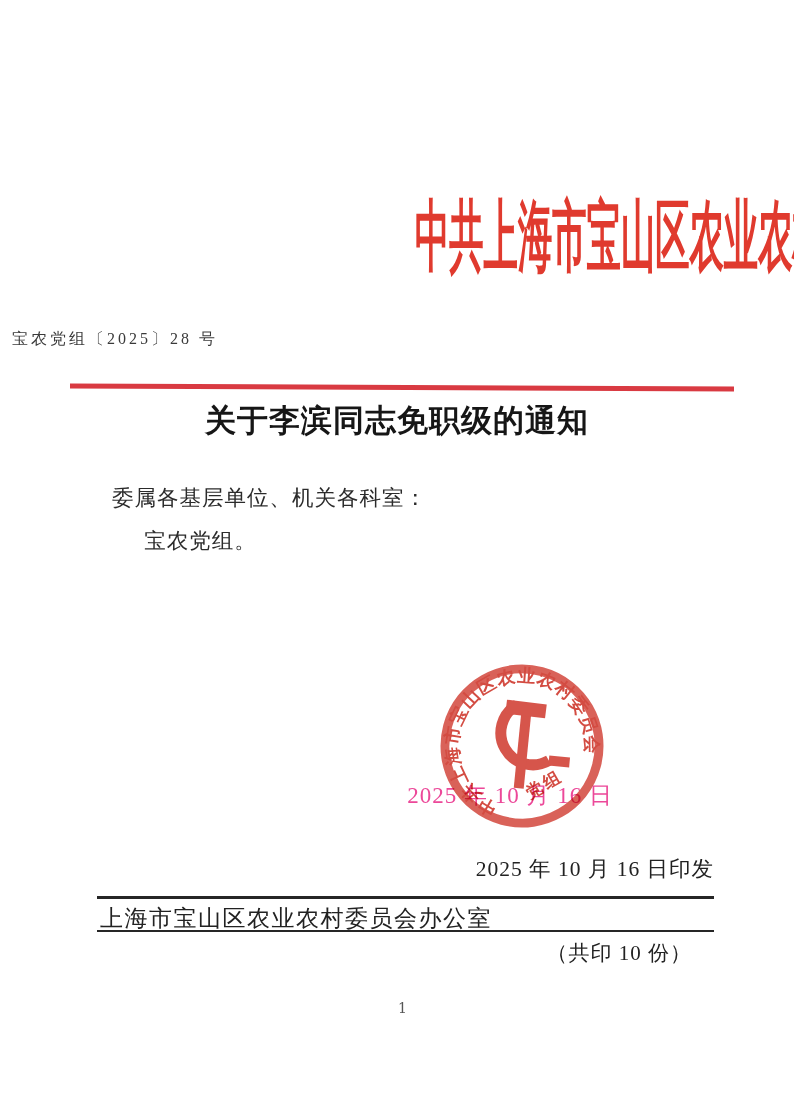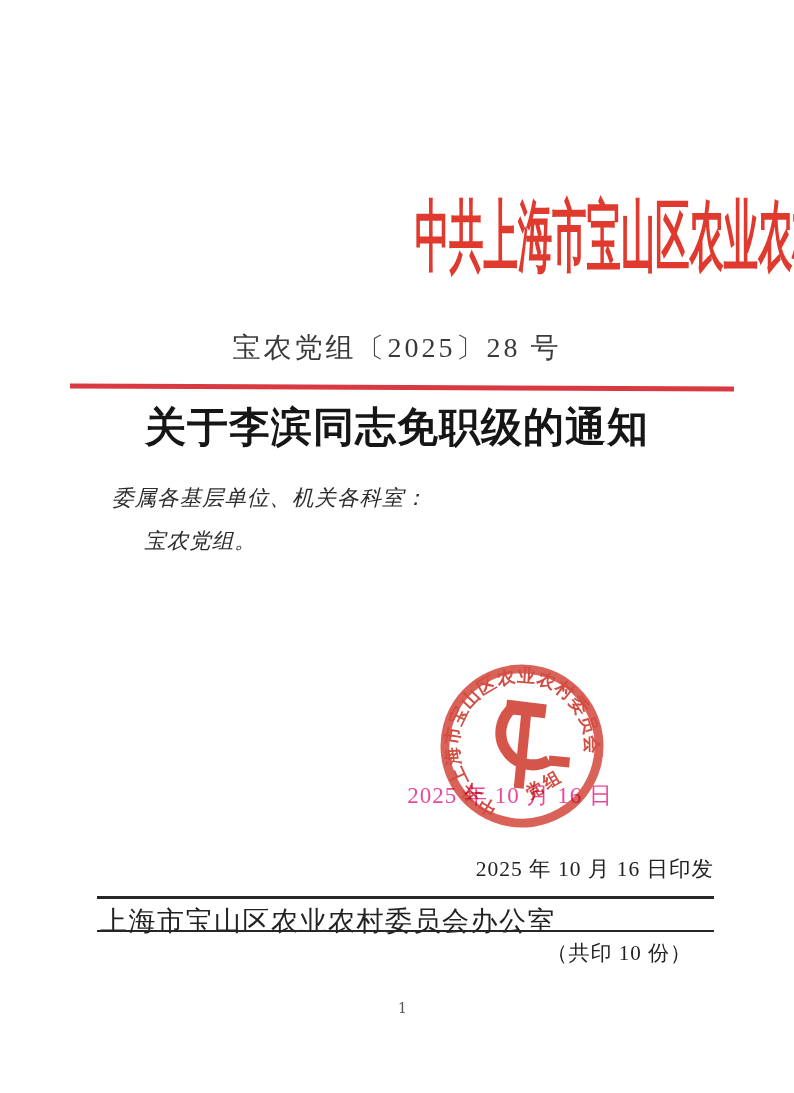--- a/index.html
+++ b/index.html
@@ -19,38 +19,38 @@
   .masthead span{
     display:inline-block;
     font-size:78px;font-weight:700;line-height:1.05;
     color:#e03a2e;
     transform:scaleX(0.44);
     transform-origin:center;
     letter-spacing:0px;
   }
   .doc-number{
     position:absolute;top:329px;left:0;right:0;
-    text-align:center;
-    font-size:28px;letter-spacing:3px;color:#3a3a3a;
+    text-align:left;
+    font-size:16px;letter-spacing:3px;color:#3a3a3a;padding-left:12px;
   }
   .red-rule{
     position:absolute;top:385px;left:70px;width:664px;height:5px;
     background:#d93a42;
     transform:rotate(0.25deg);
   }
   .doc-title{
     position:absolute;top:400px;left:0;right:0;
     text-align:center;
-    font-size:41px;font-weight:700;letter-spacing:1px;color:#161616;
+    font-size:31px;font-weight:700;letter-spacing:1px;color:#161616;
   }
   
   .body-text{
     position:absolute;left:112px;top:477px;width:612px;
     font-size:21.5px;line-height:42.6px;letter-spacing:1px;
-    text-align:justify;color:#2b2b2b;font-style:italic;
+    text-align:justify;color:#2b2b2b;
   }
   .body-text p{margin:0;}
   .body-text p.indent{text-indent:1.5em;}
   
   .sig-org{
     position:absolute;top:744px;right:84px;
     font-size:22.5px;letter-spacing:1.5px;color:#2b2b2b;white-space:nowrap;
   }
   .sig-date{
     position:absolute;top:780px;right:181px;
@@ -62,21 +62,21 @@
     mix-blend-mode:multiply;opacity:0.9;
     transform:rotate(-30deg);
     pointer-events:none;
   }
   .seal svg{display:block;width:172px;height:172px;}
   
   .footer-rule-1{position:absolute;top:896px;left:97px;width:617px;height:2.5px;background:#262626;}
   .footer-rule-2{position:absolute;top:930px;left:97px;width:617px;height:1.8px;background:#262626;}
   .footer-issuer{
     position:absolute;top:903px;left:100px;
-    font-size:27px;letter-spacing:1.5px;color:#222;white-space:nowrap;
+    font-size:23px;letter-spacing:1.5px;color:#222;white-space:nowrap;
   }
   .footer-printdate{
     position:absolute;top:854px;right:80px;
     font-size:21.5px;letter-spacing:1px;color:#222;white-space:nowrap;
   }
   .footer-copies{
     position:absolute;top:939px;right:102px;
     font-size:21px;letter-spacing:1px;color:#222;white-space:nowrap;
   }
   .page-number{

